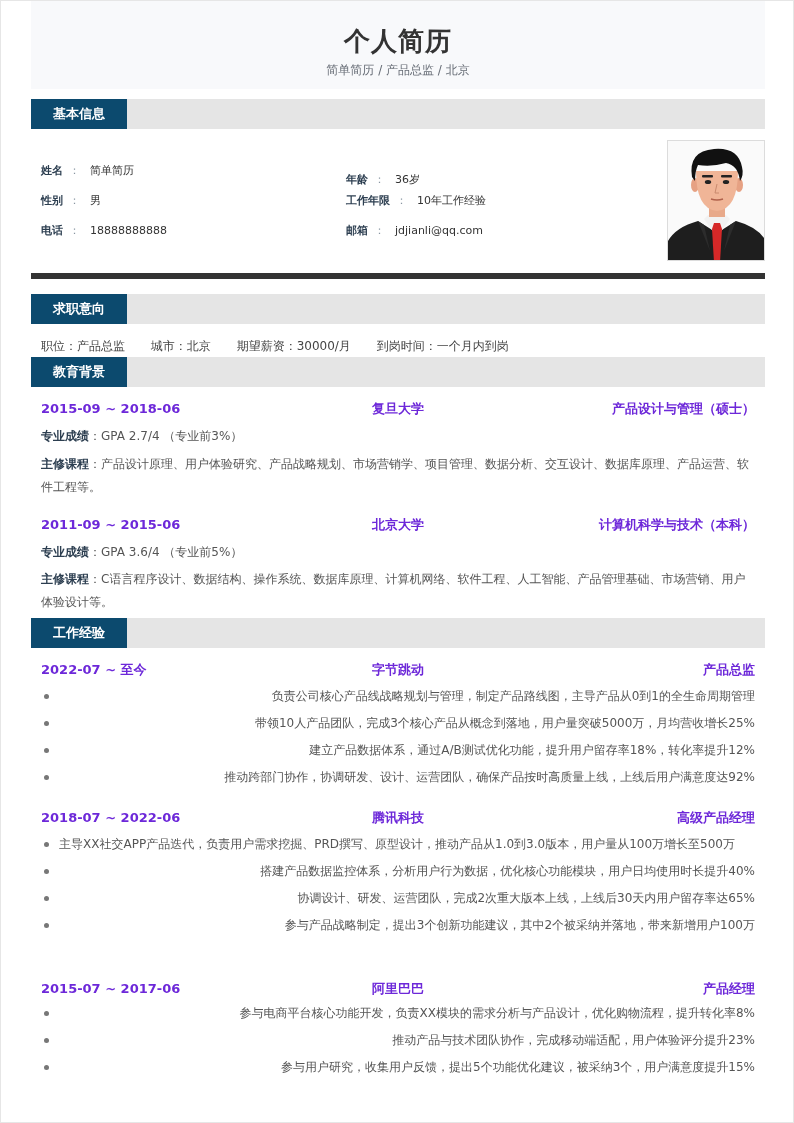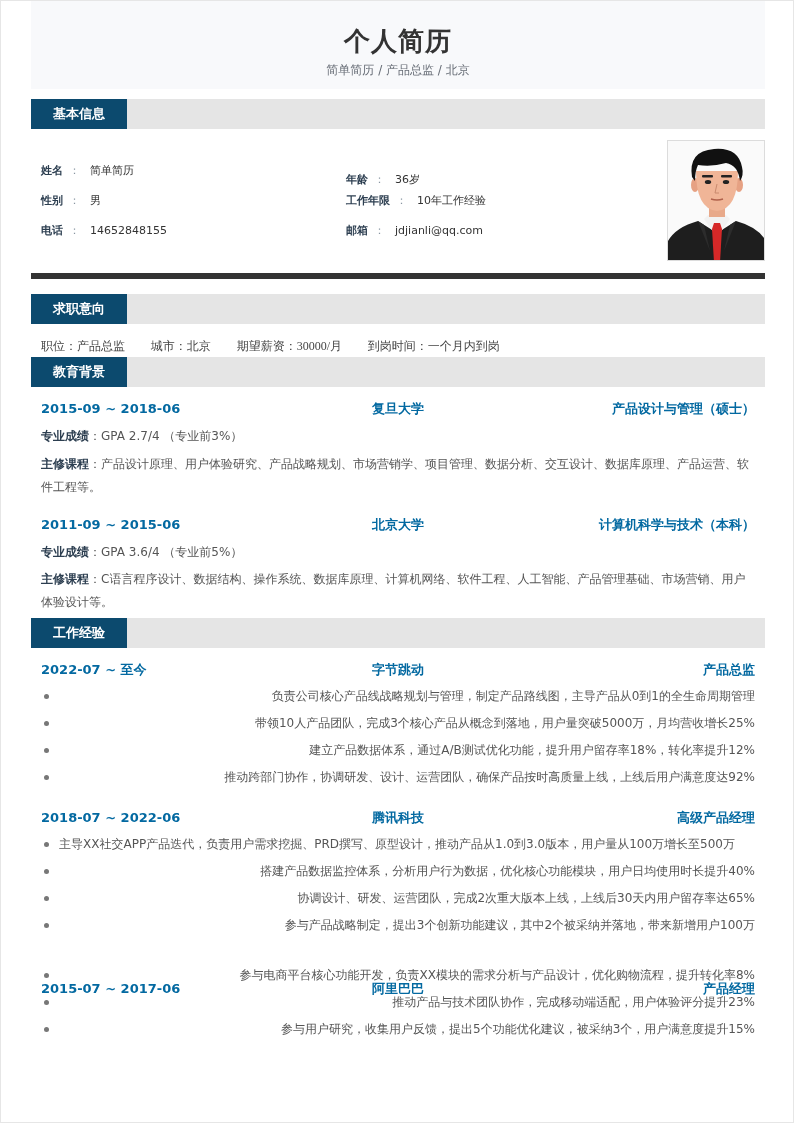--- a/index.html
+++ b/index.html
@@ -37,24 +37,24 @@
     .info-row .v { color: #333; }
 
     .photo {
       position: absolute; left: 636px; top: 139px; width: 98px; height: 121px;
       border: 1px solid #dcdcdc; background: #fafafa; overflow: hidden;
     }
     .divider { position: absolute; left: 0; top: 272px; width: 734px; height: 6px; background: #333333; }
 
     
     .intent { position: absolute; left: 10px; top: 337px; font-size: 12px; color: #444; line-height: 16px; white-space: nowrap; }
-    .intent span { margin-right: 22px; font-family: Liberation Serif, serif; }
-
-    
-    .entry-head { position: absolute; left: 10px; width: 714px; height: 18px; font-size: 13px; font-weight: bold; color: #0369a1; line-height: 18px; }
+    .intent span { margin-right: 22px; }
+
+    
+    .entry-head { position: absolute; left: 10px; width: 714px; height: 18px; font-size: 13px; font-weight: bold; color: #6d28d9; line-height: 18px; }
     .entry-head .l { position: absolute; left: 0; }
     .entry-head .m { position: absolute; left: 0; right: 0; text-align: center; }
     .entry-head .r { position: absolute; right: 0; }
 
     .line { position: absolute; left: 10px; width: 714px; font-size: 12px; color: #555; line-height: 23px; }
     .line b { color: #2c3e50; font-weight: bold; }
 
     .bullets { position: absolute; left: 10px; width: 714px; list-style: none; }
     .bullets li { position: relative; padding-left: 18px; font-size: 12px; color: #555; line-height: 22px; margin-bottom: 5px; text-align: right; }
     .bullets li::before {
@@ -75,21 +75,21 @@
     <div class="sec-label">基本信息</div>
   </div>
 
   <div class="info-row" style="left:10px; top:161px;">
     <span class="k">姓名</span><span class="c">：</span><span class="v">简单简历</span>
   </div>
   <div class="info-row" style="left:10px; top:191px;">
     <span class="k">性别</span><span class="c">：</span><span class="v">男</span>
   </div>
   <div class="info-row" style="left:10px; top:221px;">
-    <span class="k">电话</span><span class="c">：</span><span class="v">14652848155</span>
+    <span class="k">电话</span><span class="c">：</span><span class="v">18888888888</span>
   </div>
 
   <div class="info-row" style="left:315px; top:170px;">
     <span class="k">年龄</span><span class="c">：</span><span class="v">36岁</span>
   </div>
   <div class="info-row" style="left:315px; top:191px;">
     <span class="k">工作年限</span><span class="c">：</span><span class="v">10年工作经验</span>
   </div>
   <div class="info-row" style="left:315px; top:221px;">
     <span class="k">邮箱</span><span class="c">：</span><span class="v">jdjianli@qq.com</span>
@@ -194,21 +194,21 @@
     <li>搭建产品数据监控体系，分析用户行为数据，优化核心功能模块，用户日均使用时长提升40%</li>
     <li>协调设计、研发、运营团队，完成2次重大版本上线，上线后30天内用户留存率达65%</li>
     <li>参与产品战略制定，提出3个创新功能建议，其中2个被采纳并落地，带来新增用户100万</li>
   </ul>
 
   <div class="entry-head" style="top:979px;">
     <span class="l">2015-07 ~ 2017-06</span>
     <span class="m">阿里巴巴</span>
     <span class="r">产品经理</span>
   </div>
-  <ul class="bullets" style="top:963px;">
+  <ul class="bullets" style="top:1001px;">
     <li>参与电商平台核心功能开发，负责XX模块的需求分析与产品设计，优化购物流程，提升转化率8%</li>
     <li>推动产品与技术团队协作，完成移动端适配，用户体验评分提升23%</li>
     <li>参与用户研究，收集用户反馈，提出5个功能优化建议，被采纳3个，用户满意度提升15%</li>
   </ul>
 
   <div class="sec-bar" style="top:1124px;">
     <div class="sec-label">项目经验</div>
   </div>
 
 </div>

